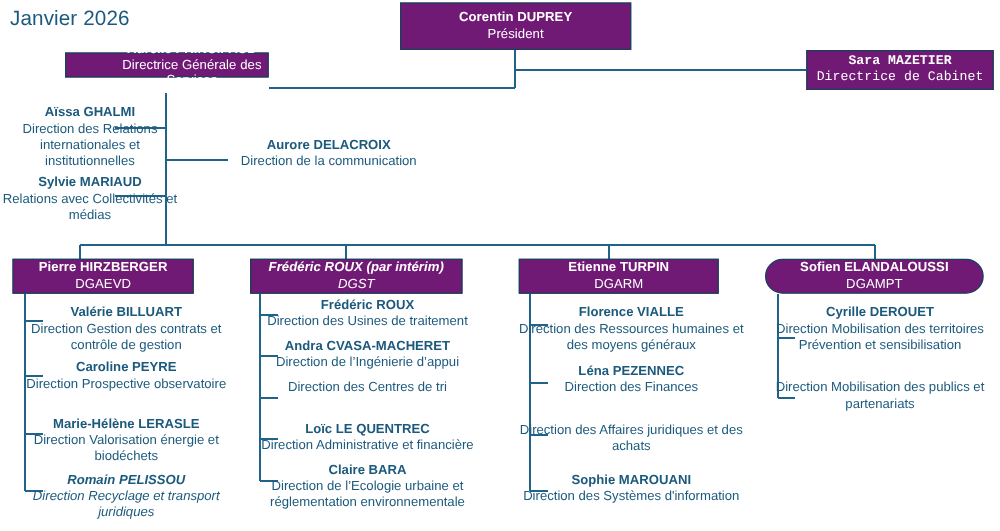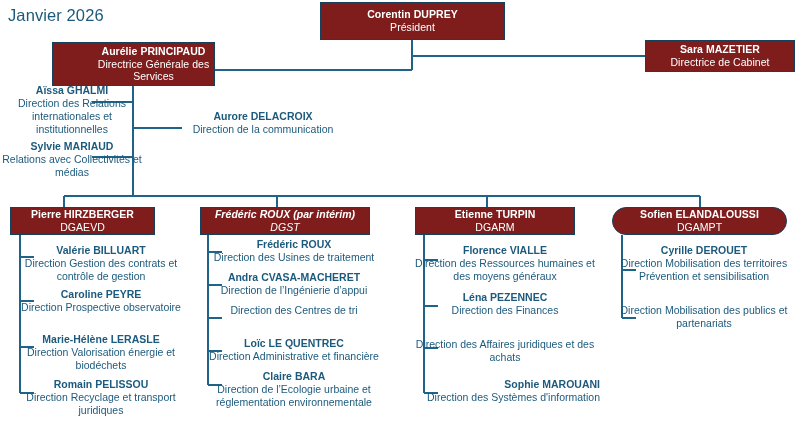--- a/index.html
+++ b/index.html
@@ -36,21 +36,21 @@
     font-weight: 400;
     color: #1c5a7d;
     letter-spacing: 0.1px;
     z-index: 3;
     white-space: nowrap;
   }
   
   .box {
     position: absolute;
     z-index: 3;
-    background: #7f1d1d;
+    background: #701a75;
     border: 1.5px solid #16415c;
     box-sizing: border-box;
     color: #ffffff;
     text-align: center;
     display: flex;
     flex-direction: column;
     align-items: center;
     justify-content: center;
     line-height: 1.22;
     padding: 2px 4px;
@@ -59,22 +59,22 @@
     font-weight: bold;
     font-size: 10.5px;
     letter-spacing: 0.05px;
   }
   .box .bx-role {
     font-weight: 400;
     font-size: 10.5px;
     letter-spacing: 0.05px;
   }
   #box-president { left: 320px; top: 2px;  width: 185px; height: 38px; }
-  #box-dgs       { left: 52px;  top: 42px; width: 163px; height: 44px; padding-left: 44px; }
-  #box-cabinet   { left: 645px; top: 40px; width: 150px; height: 32px; }
+  #box-dgs       { left: 52px;  top: 42px; width: 163px; height: 20px; padding-left: 44px; }
+  #box-cabinet   { left: 645px; top: 40px; width: 150px; height: 32px; font-family: Liberation Mono, monospace; }
 
   #box-dept-0 { left: 10px;  top: 207px; width: 145px; height: 28px; }
   #box-dept-1 { left: 200px; top: 207px; width: 170px; height: 28px; font-style: italic; }
   #box-dept-2 { left: 415px; top: 207px; width: 160px; height: 28px; }
   #box-dept-3 { left: 612px; top: 207px; width: 175px; height: 28px; border-radius: 14px; }
 
   
   .staff {
     position: absolute;
     z-index: 3;
@@ -97,34 +97,34 @@
   
   #staff-ghalmi  { left: 6px;   top: 84px;  width: 132px; }
   #staff-mariaud { left: 2px;   top: 140px; width: 140px; }
   #staff-delacroix { left: 188px; top: 110px; width: 150px; }
 
   
   .col-staff { width: 178px; }
   #col0-s0 { left: 12px; top: 244px; }
   #col0-s1 { left: 12px; top: 288px; }
   #col0-s2 { left: 12px; top: 333px; }
-  #col0-s3 { left: 12px; top: 378px; }
+  #col0-s3 { left: 12px; top: 378px; font-style: italic; }
 
   .col1-staff { width: 196px; }
   #col1-s0 { left: 196px; top: 238px; }
   #col1-s1 { left: 196px; top: 271px; }
   #col1-s2 { left: 196px; top: 304px; }
   #col1-s3 { left: 196px; top: 337px; }
   #col1-s4 { left: 196px; top: 370px; }
 
   .col2-staff { width: 190px; }
   #col2-s0 { left: 410px; top: 244px; }
   #col2-s1 { left: 410px; top: 291px; }
   #col2-s2 { left: 410px; top: 338px; }
-  #col2-s3 { left: 410px; top: 378px; text-align: right; }
+  #col2-s3 { left: 410px; top: 378px; }
 
   .col3-staff { width: 180px; }
   #col3-s0 { left: 614px; top: 244px; }
   #col3-s1 { left: 614px; top: 304px; }
 </style>
 </head>
 <body>
 
 <div id="chart-root">
 

